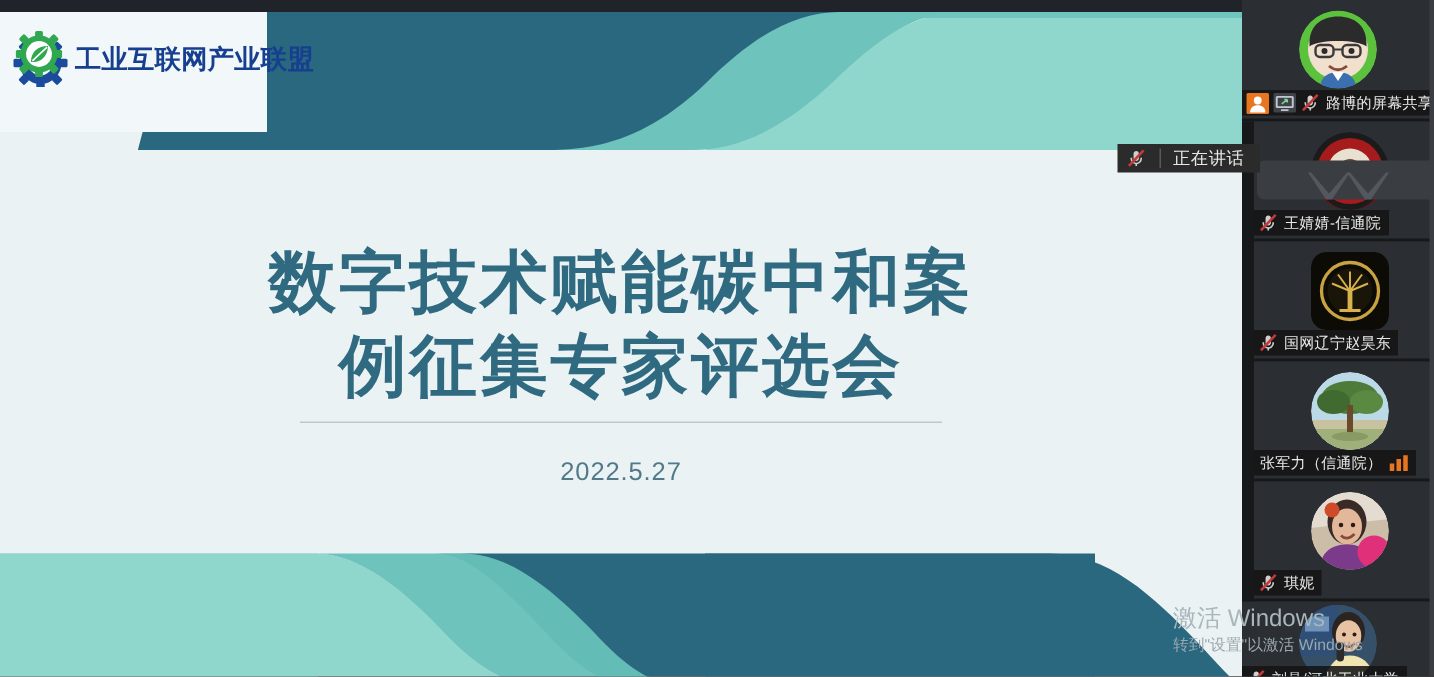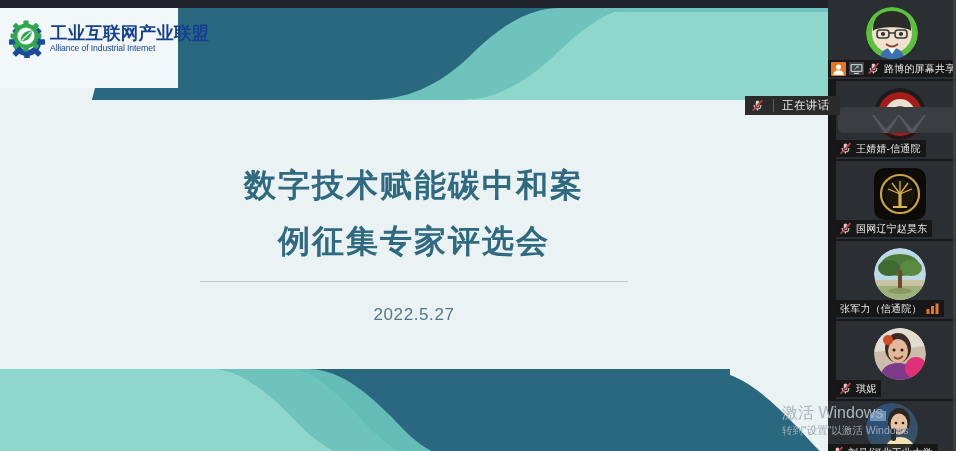--- a/index.html
+++ b/index.html
@@ -62,23 +62,23 @@
     font-size: 13.5px; font-weight: bold; color: #16408f;
     letter-spacing: 0.6px; white-space: nowrap;
   }
 
   
   #title-wrap {
     position: absolute; left: 0; top: 152px; width: 828px;
     text-align: center; z-index: 4;
   }
   .title-line {
-    font-size: 32px; font-weight: bold; color: #2f6a80;
+    font-size: 45px; font-weight: bold; color: #2f6a80;
     letter-spacing: 2px; line-height: 56px;
-    font-family: Liberation Mono, monospace;
+    font-family: Liberation Serif, serif;
   }
   #title-rule {
     position: absolute; left: 200px; top: 273px;
     width: 428px; height: 1px; background: #b9c9cf; z-index: 4;
   }
   #title-date {
     position: absolute; left: 0; top: 297px; width: 828px;
     text-align: center; font-size: 17px; color: #51798a;
     letter-spacing: 0.6px; z-index: 4;
   }
@@ -241,21 +241,20 @@
               <rect x="5.4" y="23.6" width="5" height="4.8" rx="1" transform="rotate(45 7.9 26)"></rect>
             </g>
             <circle cx="18" cy="16" r="8.6" fill="#ffffff"></circle>
 
             <path d="M12.6 21.2 C12.6 14 18 10.4 24 10.6 C24 17 19.4 22.2 12.6 21.2 Z" fill="#2fa84f"></path>
             <path d="M13.6 20.6 C16.6 17.6 20 14.6 23.4 11.4" stroke="#ffffff" stroke-width="1.1" fill="none"></path>
           </svg>
         </div>
         <div id="logo-text">
           <div id="logo-cn">工业互联网产业联盟</div>
-          <div id="logo-en">Alliance of Industrial Internet</div>
         </div>
       </div>
     </div>
 
     <div id="title-wrap">
       <div class="title-line">数字技术赋能碳中和案</div>
       <div class="title-line">例征集专家评选会</div>
     </div>
     <div id="title-rule"></div>
     <div id="title-date">2022.5.27</div>

